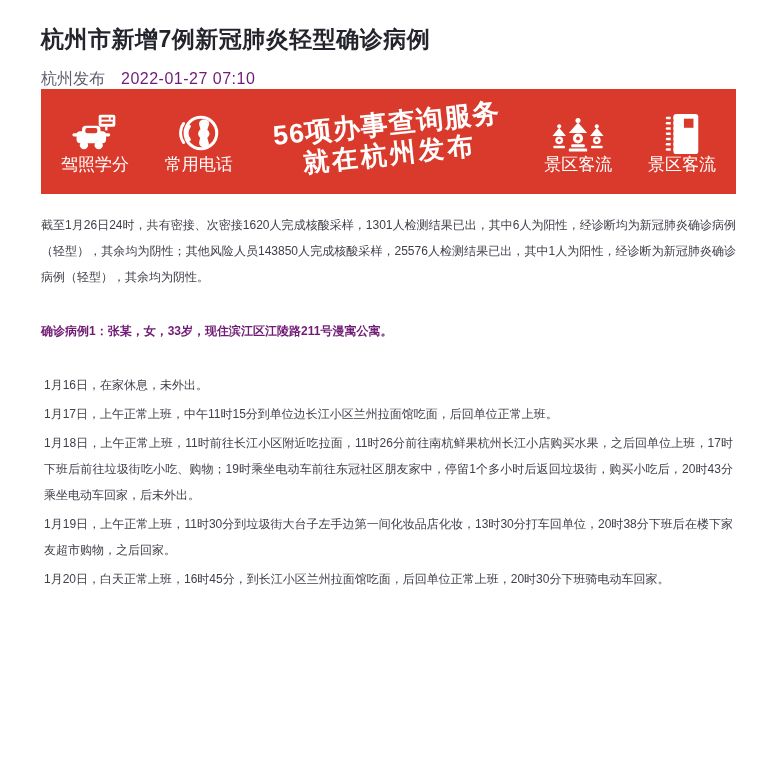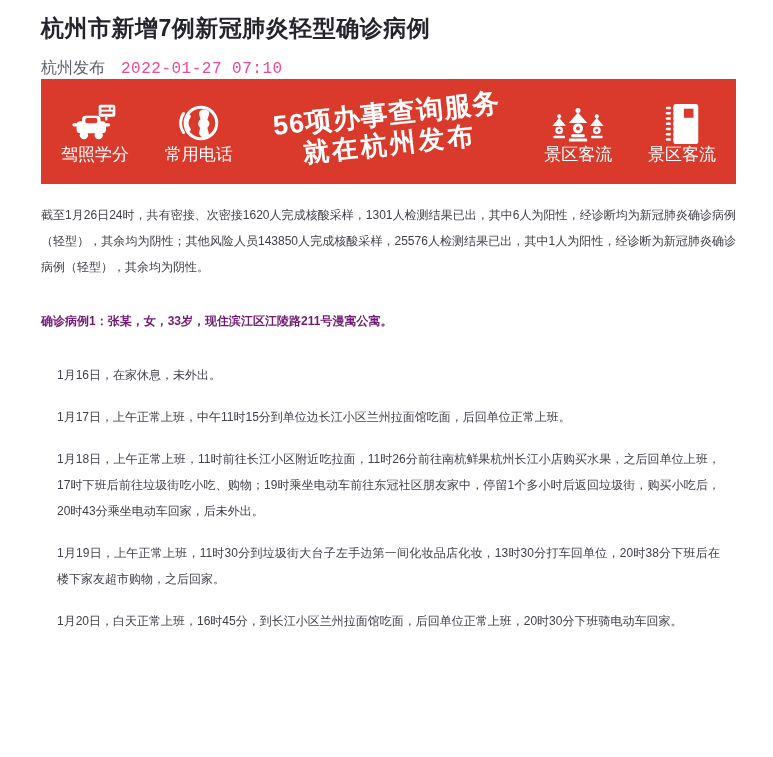--- a/index.html
+++ b/index.html
@@ -6,21 +6,21 @@
     margin: 0;
     padding: 0;
     background: #ffffff;
     font-family: "Liberation Sans", "DejaVu Sans", sans-serif;
   }
   .page {
     width: 773px;
     height: 757px;
     overflow: hidden;
     box-sizing: border-box;
-    padding: 12px 37px 0 41px;
+    padding: 23px 37px 0 41px;
     background: #ffffff;
   }
   
   .article-title {
     margin: 0 0 14px 0;
     font-size: 23px;
     line-height: 32px;
     font-weight: 700;
     color: #24242c;
     letter-spacing: 0.5px;
@@ -30,23 +30,22 @@
     align-items: baseline;
     font-size: 16px;
     line-height: 20px;
   }
   .byline .source {
     color: #5d5d6c;
     margin-right: 16px;
     cursor: pointer;
   }
   .byline .date {
-    color: #ec4899;
+    color: #701a75;
     letter-spacing: 0.5px;
-    font-family: Liberation Mono, monospace;
   }
   
   .banner {
     height: 105px;
     background: #d93a2b;
     display: flex;
     align-items: center;
     justify-content: space-between;
     box-sizing: border-box;
     padding: 0 20px;
@@ -92,21 +91,21 @@
   .article-body {
     margin-top: 18px;
     font-size: 12px;
     line-height: 26px;
     color: #40404a;
     text-align: justify;
   }
   .article-body p { margin: 0; }
   .article-body .para-gap { margin-top: 28px; }
   .case-heading { font-weight: 700; color: #701a75; }
-  .trajectory p { margin: 16px; }
+  .trajectory p { margin: 3px; }
 </style>
 </head>
 <body>
 
 <div class="page">
 
   <h1 class="article-title">杭州市新增7例新冠肺炎轻型确诊病例</h1>
 
   <div class="byline">
     <span class="source">杭州发布</span>

